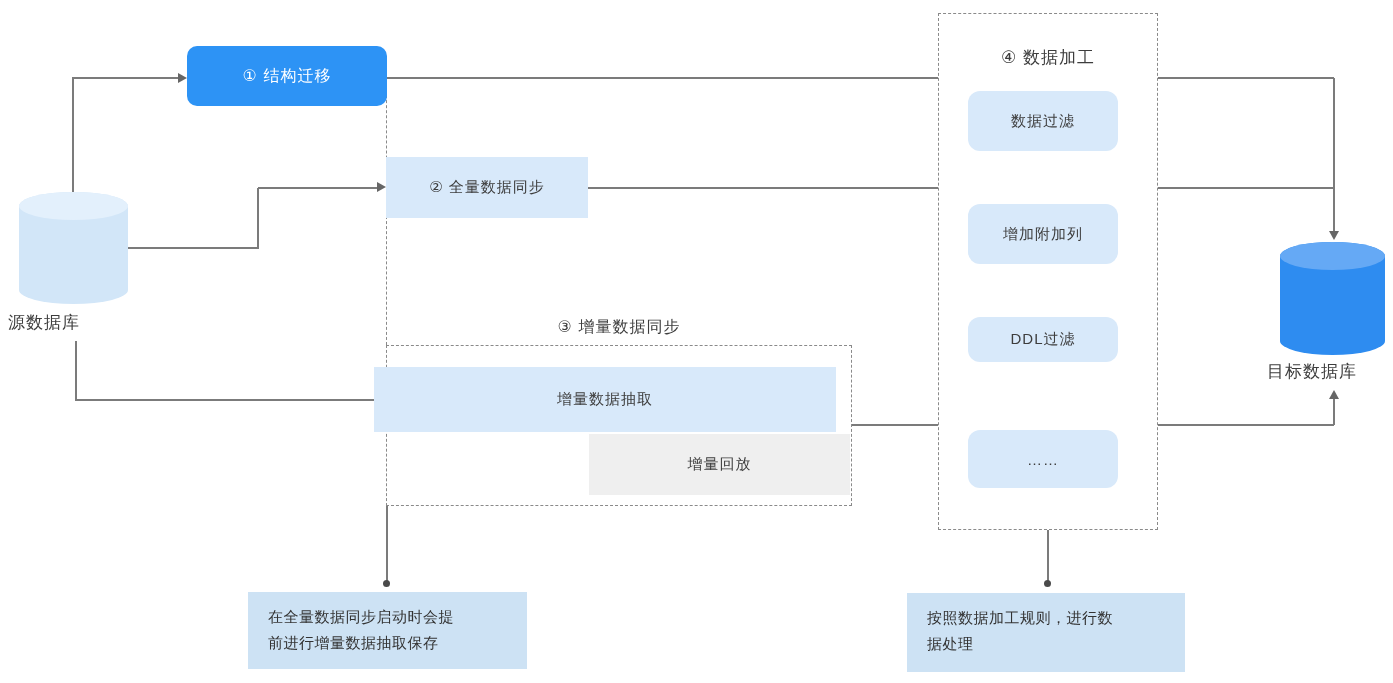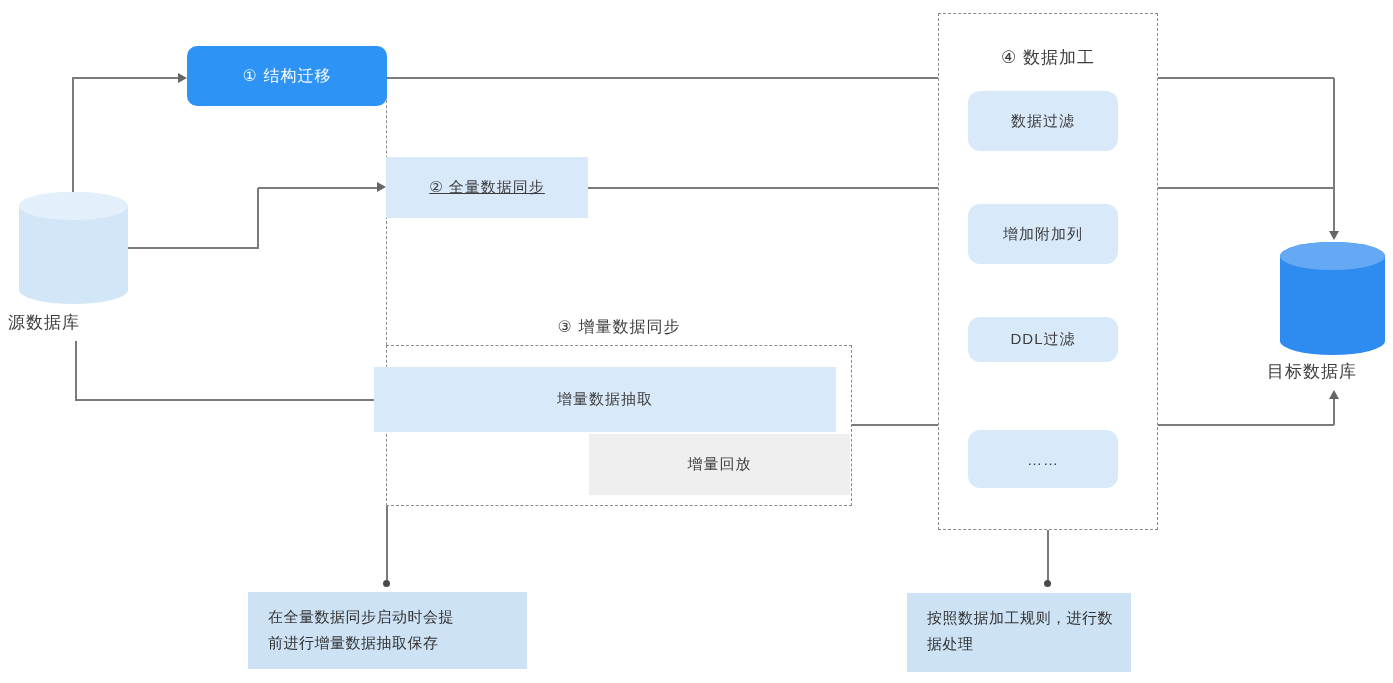--- a/index.html
+++ b/index.html
@@ -84,36 +84,36 @@
   <div class="dblabel" style="left:8px;top:311px;width:132px;">源数据库</div>
 
   <svg class="abs" style="left:1280px;top:242px;" width="105" height="113" viewBox="0 0 105 113">
     <path d="M0 14 V99 a52.5 14 0 0 0 105 0 V14 a52.5 14 0 0 0 -105 0 Z" fill="#2e8cf0"></path>
     <ellipse cx="52.5" cy="14" rx="52.5" ry="14" fill="#65a9f5"></ellipse>
   </svg>
   <div class="dblabel" style="left:1267px;top:360px;width:132px;">目标数据库</div>
 
   <div class="bluebtn" style="left:187px;top:46px;width:200px;height:60px;">① 结构迁移</div>
 
-  <div class="litebox" style="left:386px;top:157px;width:202px;height:61px;text-decoration:underline;">② 全量数据同步</div>
+  <div class="litebox" style="left:386px;top:157px;width:202px;height:61px;">② 全量数据同步</div>
 
   <div class="grouplabel" style="left:386px;top:317px;width:466px;">③ 增量数据同步</div>
   <div class="dashedbox" style="left:386px;top:345px;width:466px;height:161px;"></div>
   <div class="litebox" style="left:374px;top:367px;width:462px;height:65px;">增量数据抽取</div>
   <div class="graybox" style="left:589px;top:434px;width:261px;height:61px;">增量回放</div>
 
   <div class="dashedbox" style="left:938px;top:13px;width:220px;height:517px;"></div>
   <div class="grouplabel" style="left:938px;top:46px;width:220px;font-size:17px;">④ 数据加工</div>
   <div class="litebox rounditem" style="left:968px;top:91px;width:150px;height:60px;">数据过滤</div>
   <div class="litebox rounditem" style="left:968px;top:204px;width:150px;height:60px;">增加附加列</div>
   <div class="litebox rounditem" style="left:968px;top:317px;width:150px;height:45px;">DDL过滤</div>
   <div class="litebox rounditem" style="left:968px;top:430px;width:150px;height:58px;">……</div>
 
   <div class="note" style="left:248px;top:592px;width:279px;height:77px;">
     <div>在全量数据同步启动时会提</div>
     <div>前进行增量数据抽取保存</div>
   </div>
-  <div class="note" style="left:907px;top:593px;width:224px;height:79px;">
+  <div class="note" style="left:907px;top:593px;width:278px;height:79px;">
     <div>按照数据加工规则，进行数</div>
     <div>据处理</div>
   </div>
 
 </div>
 
 </body></html>

